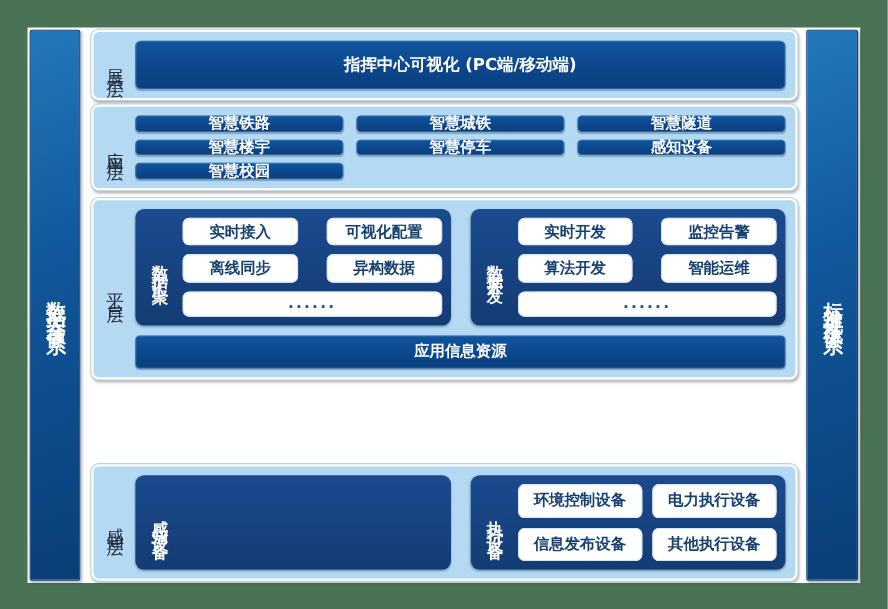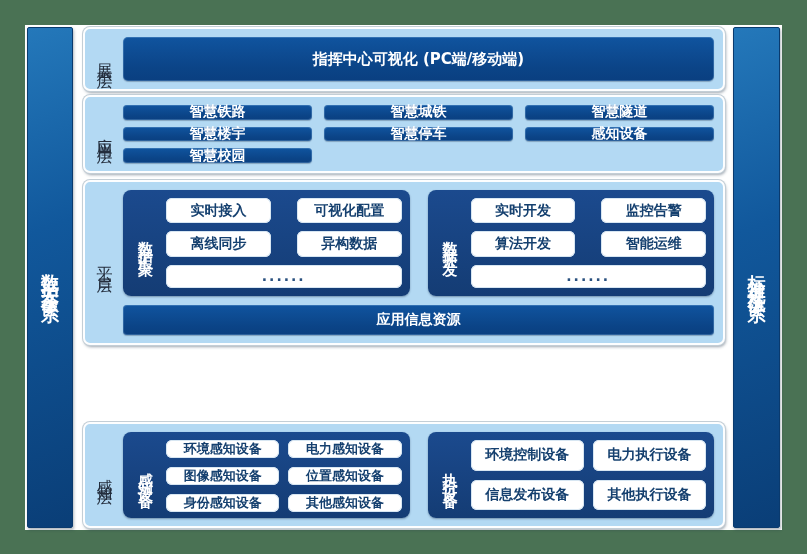--- a/index.html
+++ b/index.html
@@ -178,28 +178,20 @@
   <div class="panel p5">
     <div class="layer-label">
       <span class="vtext">感知层</span>
     </div>
     <div class="content">
       <div class="groups-row">
         <div class="group g-sense">
           <div class="group-label">
             <span class="vtext">感知设备</span>
           </div>
-          <div class="group-grid">
-            <div class="wbtn">环境感知设备</div>
-            <div class="wbtn">电力感知设备</div>
-            <div class="wbtn">图像感知设备</div>
-            <div class="wbtn">位置感知设备</div>
-            <div class="wbtn">身份感知设备</div>
-            <div class="wbtn">其他感知设备</div>
-          </div>
         </div>
         <div class="group g-exec">
           <div class="group-label">
             <span class="vtext">执行设备</span>
           </div>
           <div class="group-grid">
             <div class="wbtn">环境控制设备</div>
             <div class="wbtn">电力执行设备</div>
             <div class="wbtn">信息发布设备</div>
             <div class="wbtn">其他执行设备</div>

